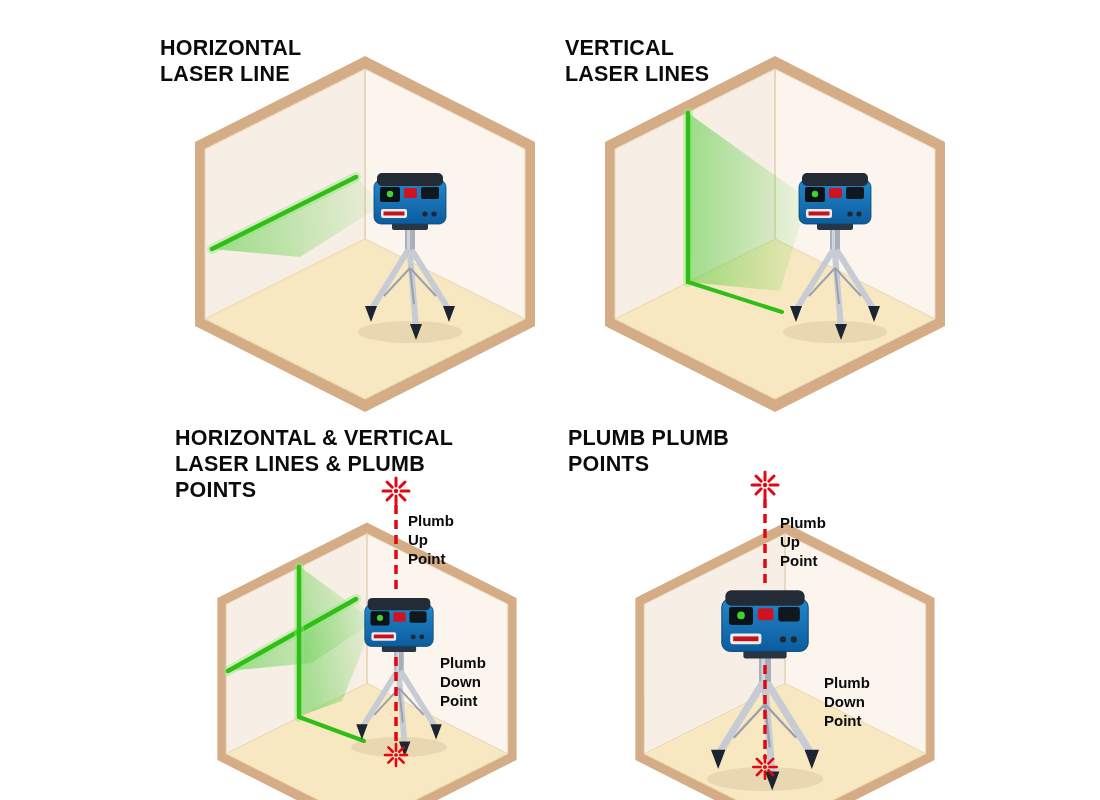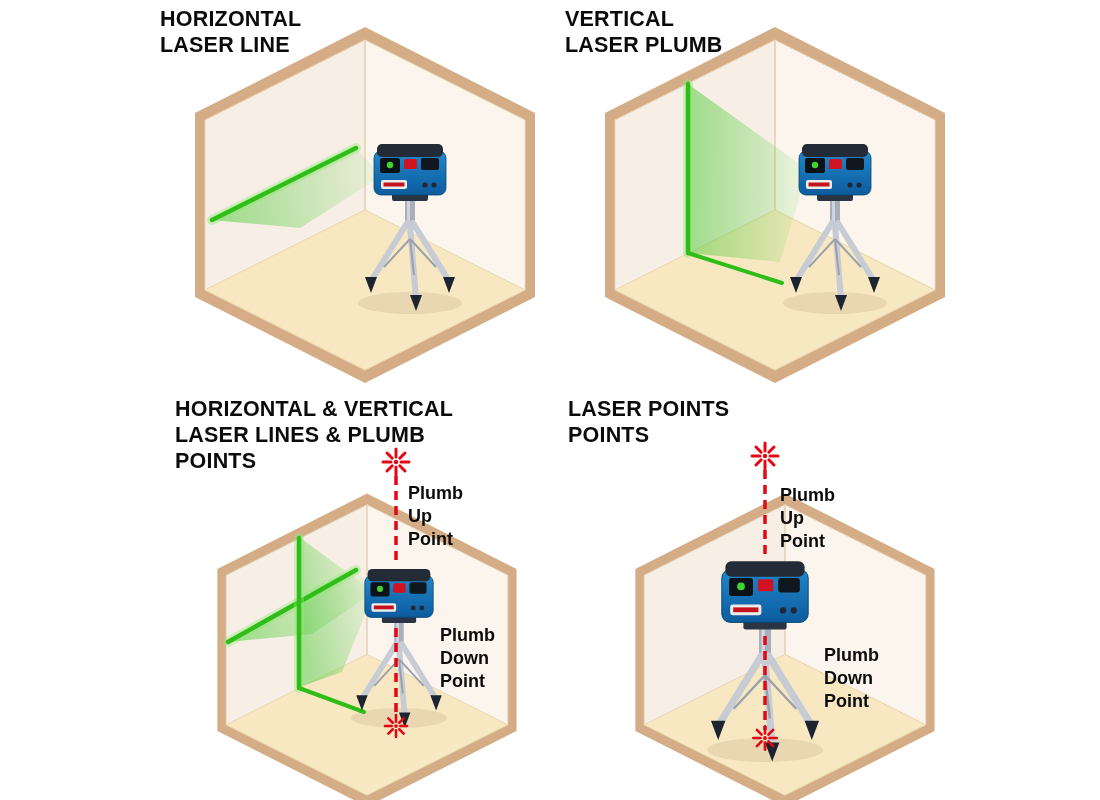--- a/index.html
+++ b/index.html
@@ -1,28 +1,28 @@
 <!DOCTYPE html>
 <html style="--laser-green: #2fbd17; --laser-green-soft: #46c92f; --plumb-red: #e30613; --wall-left: #f7efe5; --wall-right: #fbf5ed; --floor: #f8e8c2; --wall-edge-tan: #d4ad86; --device-blue: #0f6cb0; --title-text: #0b0b0c;"><head>
 <meta charset="utf-8">
 <style>
   * { box-sizing: border-box; }
   html, body { margin: 0; padding: 0; background: #ffffff; }
   body { font-family: "Liberation Sans", sans-serif; }
   .canvas { position: relative; width: 1100px; height: 800px; background: #ffffff; overflow: hidden; }
-  .panel { position: absolute; width: 550px; height: 400px; }
+  .panel { position: absolute; width: 550px; height: 400px; margin-top: 29px; }
   .panel svg { position: absolute; left: 0; top: 0; overflow: visible; }
   .panel-title {
     position: absolute; margin: 0;
     font-size: 21.5px; font-weight: bold; line-height: 1.22;
     letter-spacing: .2px; color: var(--title-text, #0b0b0c);
     white-space: pre-line; z-index: 3;
   }
   .plumb-label {
-    position: absolute; font-size: 18px; font-weight: bold; line-height: 1.28;
+    position: absolute; font-size: 15px; font-weight: bold; line-height: 1.28;
     color: var(--title-text, #0b0b0c); white-space: pre-line; z-index: 3;
   }
   .laser-line  { stroke: var(--laser-green, #2fbd17); stroke-width: 4.5; stroke-linecap: round; fill: none; }
   .laser-floor { stroke: var(--laser-green, #2fbd17); stroke-width: 4;   stroke-linecap: round; fill: none; }
   .laser-glow  { stroke: #90e878; opacity: .4; stroke-width: 10; stroke-linecap: round; fill: none; }
   .plumb-dash  { stroke: var(--plumb-red, #e30613); stroke-width: 3.5; stroke-dasharray: 9 6; fill: none; }
   .shadow { fill: rgba(125,100,65,.13); }
 </style>
 </head>
 <body>
@@ -109,21 +109,21 @@
       <ellipse class="shadow" cx="410" cy="303" rx="52" ry="11"></ellipse>
       <polygon points="382,176 356,148 212,220 300,228" fill="url(#fg1)"></polygon>
       <line class="laser-glow" x1="356" y1="148" x2="212" y2="220"></line>
       <line class="laser-line" x1="356" y1="148" x2="212" y2="220"></line>
       <use href="#laser-unit" transform="translate(350,143)"></use>
     </svg>
   </section>
 
   <section class="panel" style="left:550px;top:0">
     <h2 class="panel-title" style="left:15px;top:6px">VERTICAL
-LASER PLUMB</h2>
+LASER LINES</h2>
     <svg width="550" height="400" viewBox="0 0 550 400">
       <defs>
         <linearGradient id="fg2" gradientUnits="userSpaceOnUse" x1="138" y1="170" x2="260" y2="172">
           <stop offset="0" stop-color="#46c92f" stop-opacity="0.5"></stop>
           <stop offset="1" stop-color="#46c92f" stop-opacity="0.05"></stop>
         </linearGradient>
       </defs>
       <use href="#room-shape" transform="translate(53,26)"></use>
       <ellipse class="shadow" cx="285" cy="303" rx="52" ry="11"></ellipse>
       <polygon points="258,170 138,84 138,253 230,262" fill="url(#fg2)"></polygon>
@@ -166,21 +166,21 @@
       <line class="laser-floor" x1="287" y1="288" x2="352" y2="312"></line>
       <line class="plumb-dash" x1="384" y1="76" x2="384" y2="166"></line>
       <use href="#laser-unit" transform="translate(330,168) scale(0.95)"></use>
       <line class="plumb-dash" x1="384" y1="228" x2="384" y2="318"></line>
       <use href="#plumb-star" transform="translate(384,62)"></use>
       <use href="#plumb-star" transform="translate(384,326) scale(0.85)"></use>
     </svg>
   </section>
 
   <section class="panel" style="left:550px;top:400px">
-    <h2 class="panel-title" style="left:18px;top:-4px">LASER POINTS
+    <h2 class="panel-title" style="left:18px;top:-4px">PLUMB PLUMB
 POINTS</h2>
     <div class="plumb-label" style="left:230px;top:84px">Plumb
 Up
 Point</div>
     <div class="plumb-label" style="left:274px;top:244px">Plumb
 Down
 Point</div>
     <svg width="550" height="400" viewBox="0 0 550 400">
       <use href="#room-shape" transform="translate(83.6,92.5) scale(0.88)"></use>
       <ellipse class="shadow" cx="215" cy="350" rx="58" ry="12"></ellipse>

